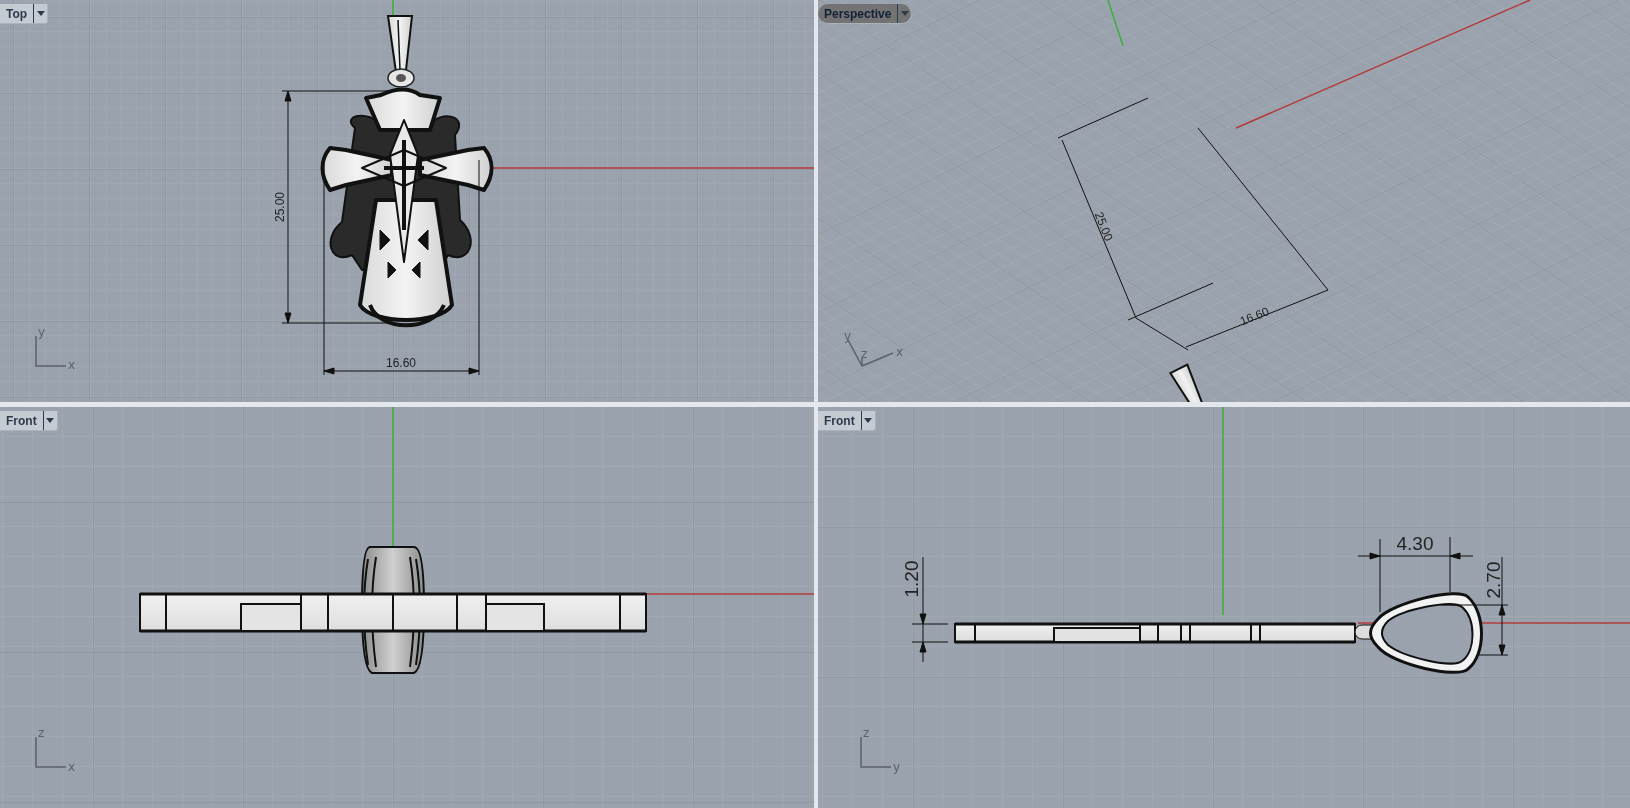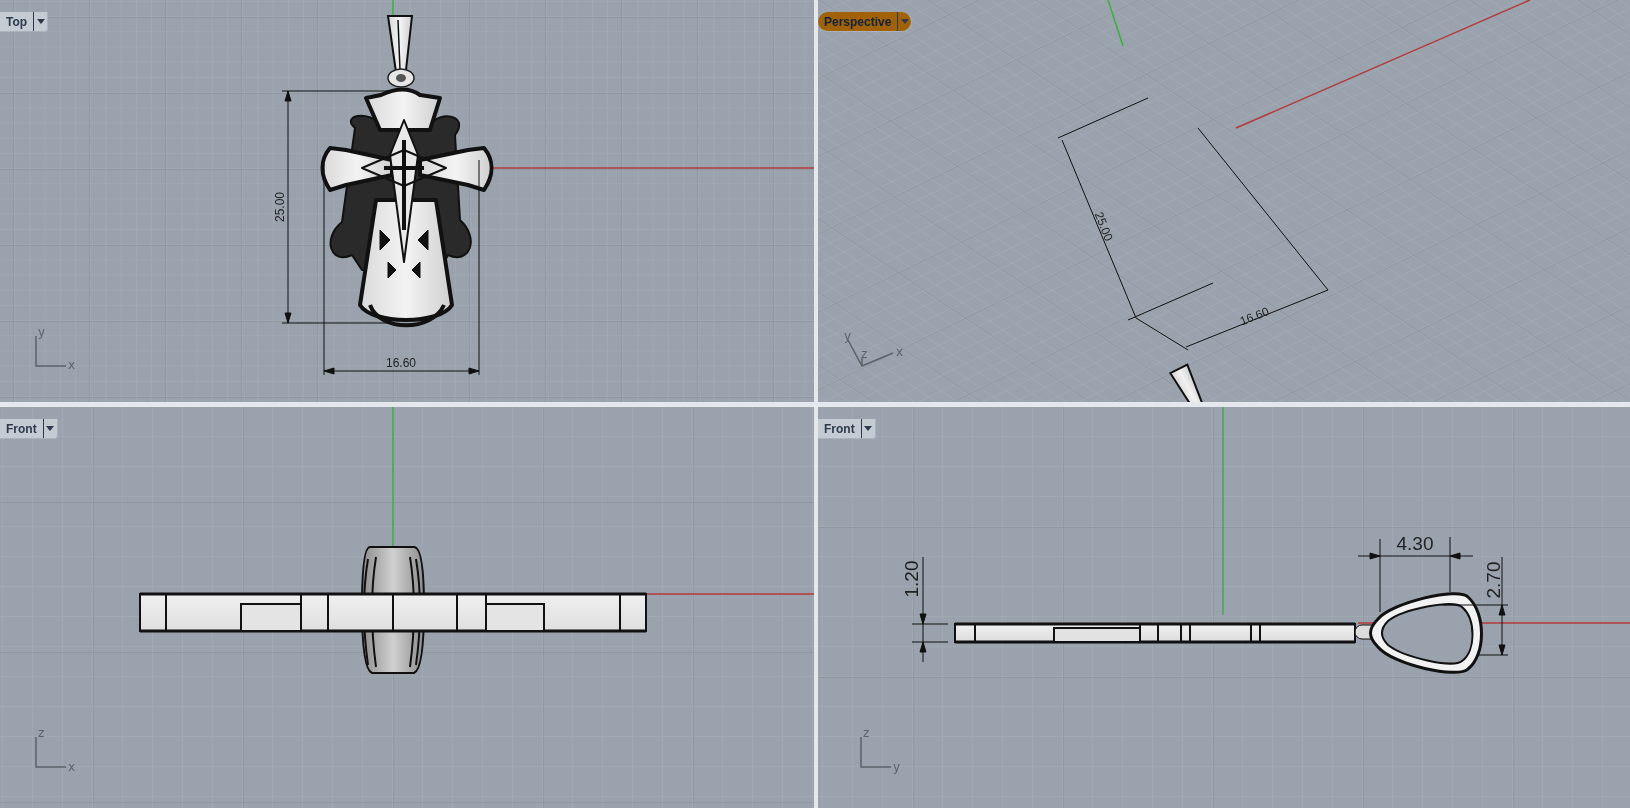--- a/index.html
+++ b/index.html
@@ -1,20 +1,20 @@
 <!DOCTYPE html>
 <html><head>
 <meta charset="utf-8">
 <style>
   html,body{margin:0;padding:0;background:#d7dbe0;}
   body{width:1630px;height:808px;position:relative;overflow:hidden;font-family:"Liberation Sans",sans-serif;}
   .vp{position:absolute;overflow:hidden;background:#9aa3ad;}
   .vp svg.scene{position:absolute;left:0;top:0;}
-  .vp-tab{position:absolute;left:0;top:12px;height:19px;display:flex;align-items:center;background:#c4cbd3;border-right:1px solid #aab2bb;border-bottom:1px solid #aab2bb;border-bottom-right-radius:3px;font-size:12px;font-weight:bold;color:#2c3a4c;padding-left:6px;cursor:pointer;}
-  .vp-tab.active{background:#a16207;color:#11223a;border-radius:10px;}
+  .vp-tab{position:absolute;left:0;top:4px;height:19px;display:flex;align-items:center;background:#c4cbd3;border-right:1px solid #aab2bb;border-bottom:1px solid #aab2bb;border-bottom-right-radius:3px;font-size:12px;font-weight:bold;color:#2c3a4c;padding-left:6px;cursor:pointer;}
+  .vp-tab.active{background:#737373;color:#11223a;border-radius:10px;}
   .vp-tab .lbl{padding-right:6px;}
   .vp-tab .dd{width:13px;height:19px;border-left:1px solid #2c3a4c;display:flex;align-items:center;justify-content:center;}
   .vp-tab .dd::after{content:"";border-left:4px solid transparent;border-right:4px solid transparent;border-top:5px solid #2c3a4c;}
   .sep-v{position:absolute;left:814px;top:0;width:4px;height:808px;background:#e4e8ec;}
   .sep-h{position:absolute;left:0;top:402px;width:1630px;height:5px;background:#e4e8ec;}
   .axis-label{font-family:"DejaVu Sans",sans-serif;font-size:12px;fill:#5b6269;}
   .dim-text{font-family:"Liberation Sans",sans-serif;fill:#222;}
 </style>
 </head>
 <body>

